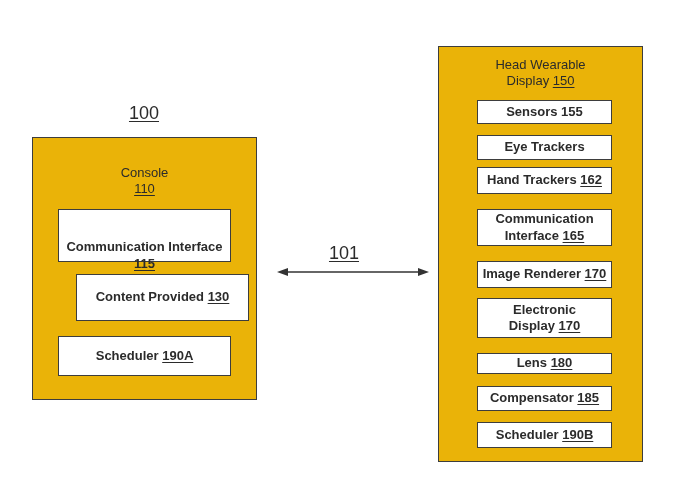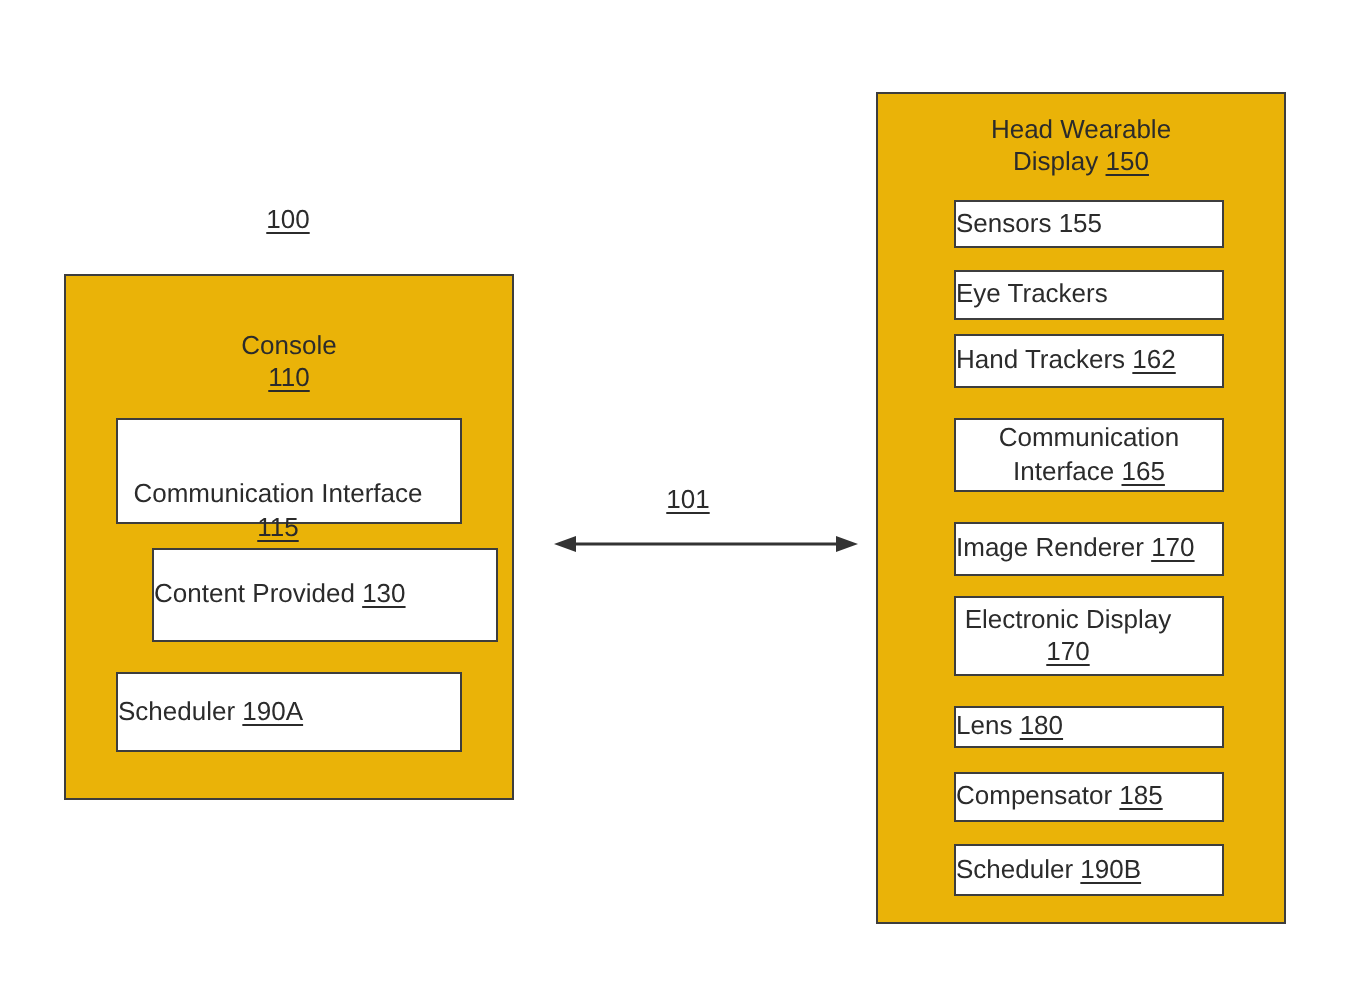--- a/index.html
+++ b/index.html
@@ -9,21 +9,21 @@
     height: 496px;
     background: #ffffff;
     font-family: "Liberation Sans", "DejaVu Sans", sans-serif;
     color: #2b2b2b;
     font-size: 13px;
     line-height: 1.25;
   }
   .ref-label {
     position: absolute;
     text-align: center;
-    font-size: 13px;
+    font-size: 18px;
   }
   .u { text-decoration: underline; text-underline-offset: 2px; }
   .outer-box {
     position: absolute;
     border: 1px solid #3d3d3d;
     background: #eab308;
     box-sizing: border-box;
   }
   .box-title {
     position: absolute;
@@ -32,22 +32,23 @@
   }
   .box-title .line { display: block; }
   .box-title .wrapwrap { display: inline-block; max-width: 130px; }
   .node {
     position: absolute;
     border: 1px solid #3d3d3d;
     background: #ffffff;
     box-sizing: border-box;
     display: flex;
     align-items: center;
-    justify-content: flex-start;
+    justify-content: center;
     text-align: center;
+    font-weight: bold;
   }
   .node .content { display: inline-block; }
   .node .content.w160 { max-width: 160px; margin-top: 40px; }
   .node .content.w112 { max-width: 112px; }
   .arrow-svg { position: absolute; }
 </style>
 </head>
 <body>
 
 <div class="page">

